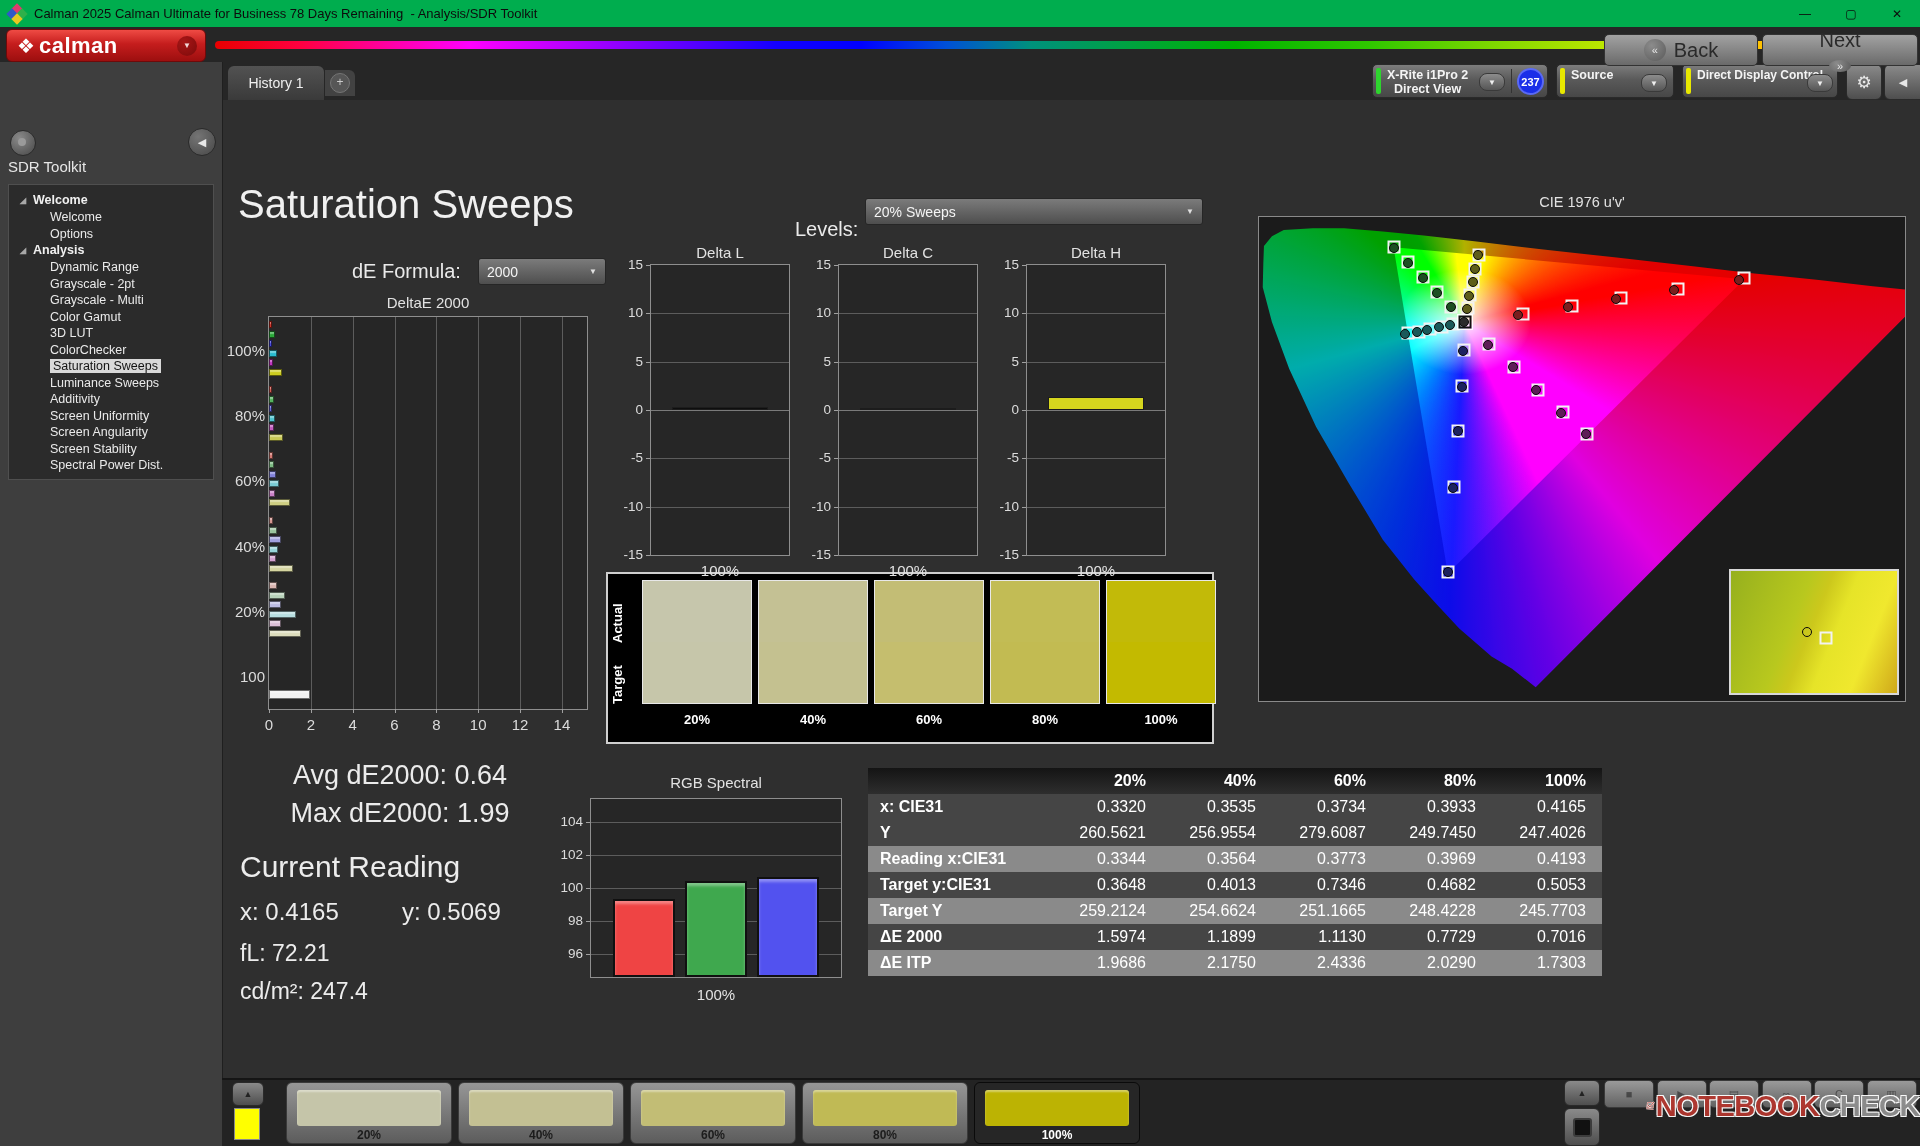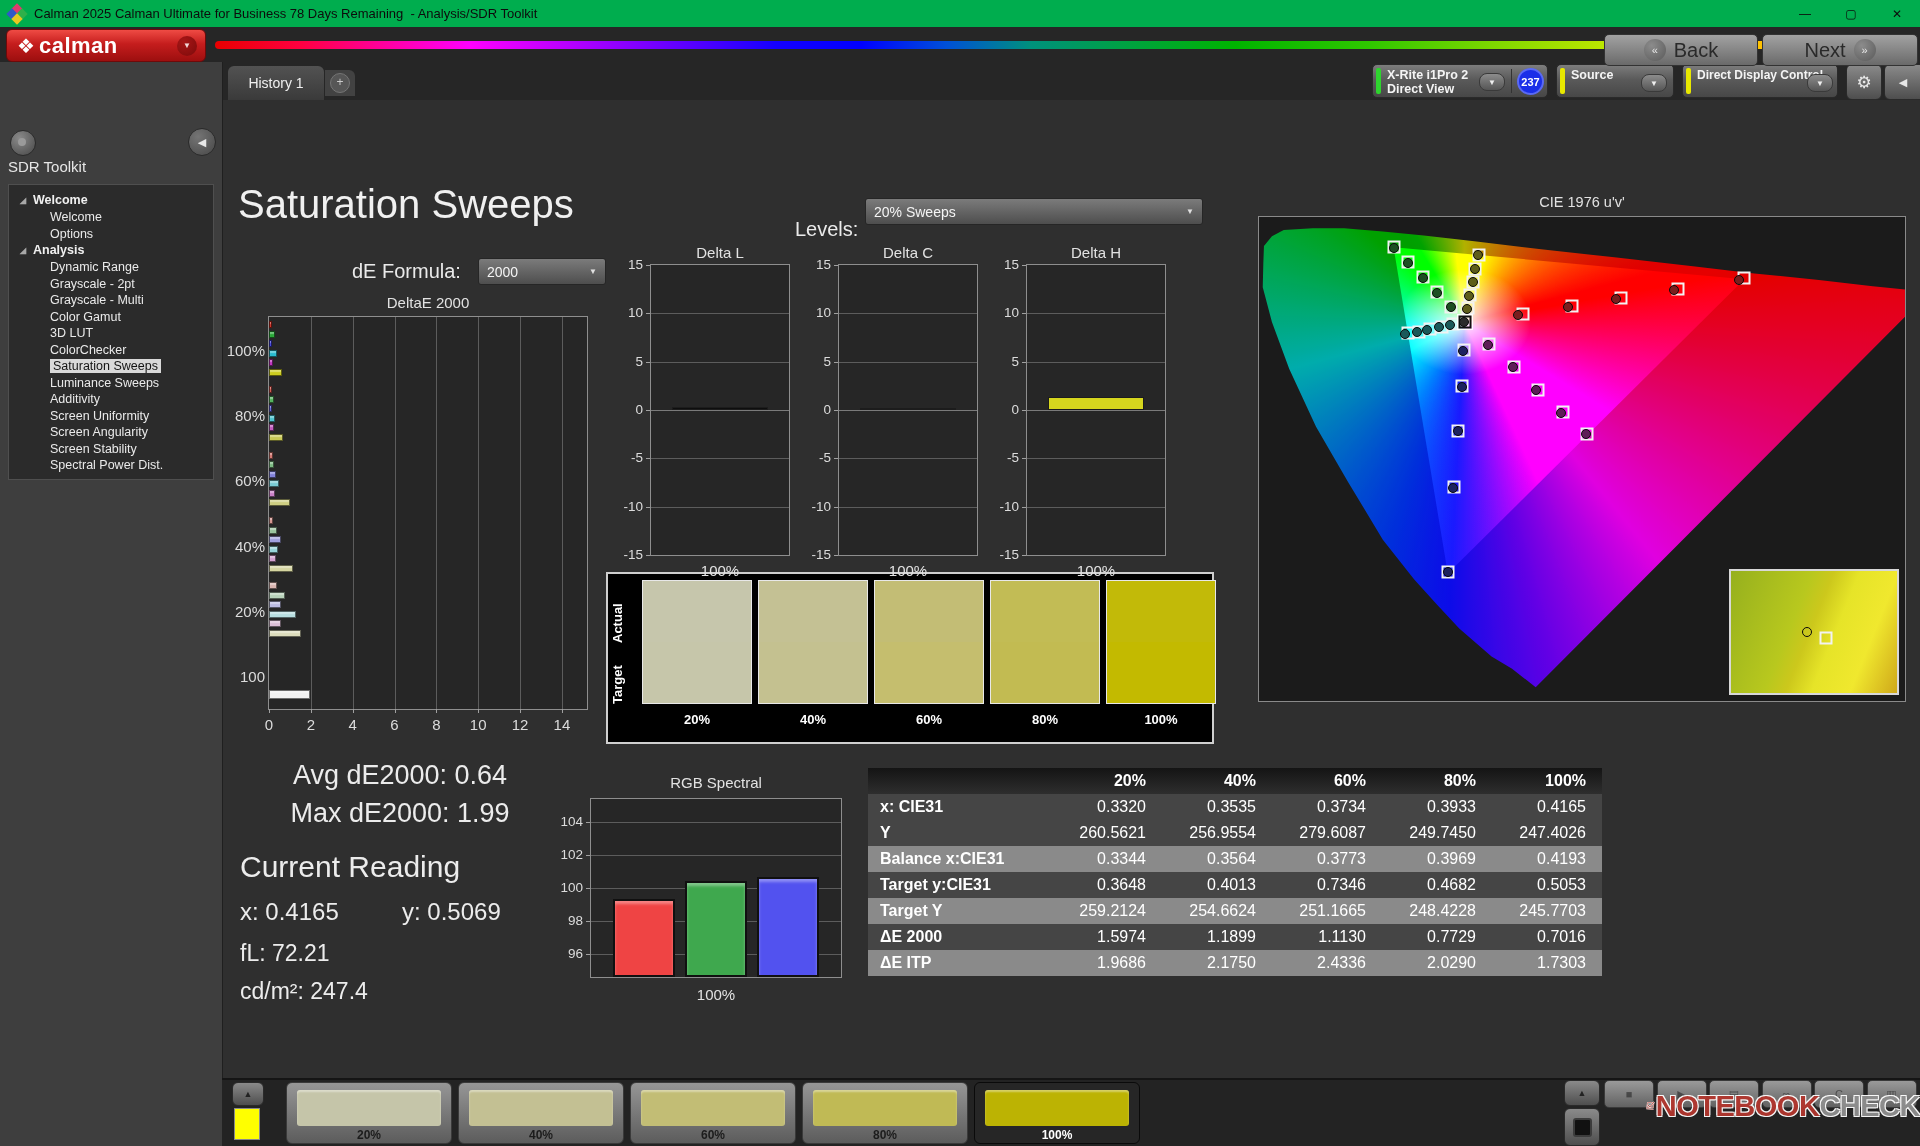--- a/index.html
+++ b/index.html
@@ -190,21 +190,21 @@
     </div>
 </div>
 
 <div class="abs tab">
   <span>History 1</span>
 </div>
 <div class="abs tab-add">
   <span class="circ">+</span>
 </div>
 
-<div class="abs dd" style="left:1372px;top:64px;width:176px;height:34px;">
+<div class="abs dd" style="left:1372px;top:64px;width:176px;height:34px;text-align:center;">
   <span class="bar" style="background:#2ed52e;"></span>
   <span class="lines">
     <span style="display:block">X-Rite i1Pro 2</span>
     <span style="display:block">Direct View</span>
   </span>
   <span class="oval" style="left:106px;top:8px;">▼</span>
   <span style="position:absolute;left:138px;top:4px;bottom:4px;width:1px;background:#333;"></span>
   <span class="badge" style="left:144px;top:3px;">237</span>
 </div>
 <div class="abs dd" style="left:1556px;top:64px;width:118px;height:34px;">
@@ -478,21 +478,21 @@
     </div>
     <div class="trow r-dark">
       <div class="c0">Y</div>
       <div class="cv">260.5621</div>
       <div class="cv">256.9554</div>
       <div class="cv">279.6087</div>
       <div class="cv">249.7450</div>
       <div class="cv">247.4026</div>
     </div>
     <div class="trow r-light">
-      <div class="c0">Balance x:CIE31</div>
+      <div class="c0">Reading x:CIE31</div>
       <div class="cv">0.3344</div>
       <div class="cv">0.3564</div>
       <div class="cv">0.3773</div>
       <div class="cv">0.3969</div>
       <div class="cv">0.4193</div>
     </div>
     <div class="trow r-dark">
       <div class="c0">Target y:CIE31</div>
       <div class="cv">0.3648</div>
       <div class="cv">0.4013</div>
@@ -557,21 +557,21 @@
   <span>▲</span>
 </div>
 <div class="abs sq-btn" style="left:1564px;top:1108px;width:34px;height:36px;">
   <span style="width:15px;height:15px;background:#111;border:2px solid #3c3c3c;border-radius:3px;"></span>
 </div>
 
 <div class="abs nav-btn" style="left:1604px;width:154px;">
   <span class="nav-chev">«</span>
   <span>Back</span>
 </div>
-<div class="abs nav-btn" style="left:1762px;width:156px;">
+<div class="abs nav-btn" style="left:1762px;width:156px;flex-direction:column;">
   <span>Next</span>
   <span class="nav-chev">»</span>
 </div>
 
 <div class="abs wm">
   <svg width="54" height="48" viewBox="0 0 60 52">
     <polygon points="10,5 48,5 43,36 5,36" fill="rgba(255,255,255,0.25)" stroke="#fff" stroke-width="7"></polygon>
     <polygon points="10,5 48,5 43,36 5,36" fill="none" stroke="#b2362e" stroke-width="3.5"></polygon>
     <polyline points="2,42 46,47" fill="none" stroke="#fff" stroke-width="7"></polyline>
     <polyline points="2,42 46,47" fill="none" stroke="#b2362e" stroke-width="3.5"></polyline>

